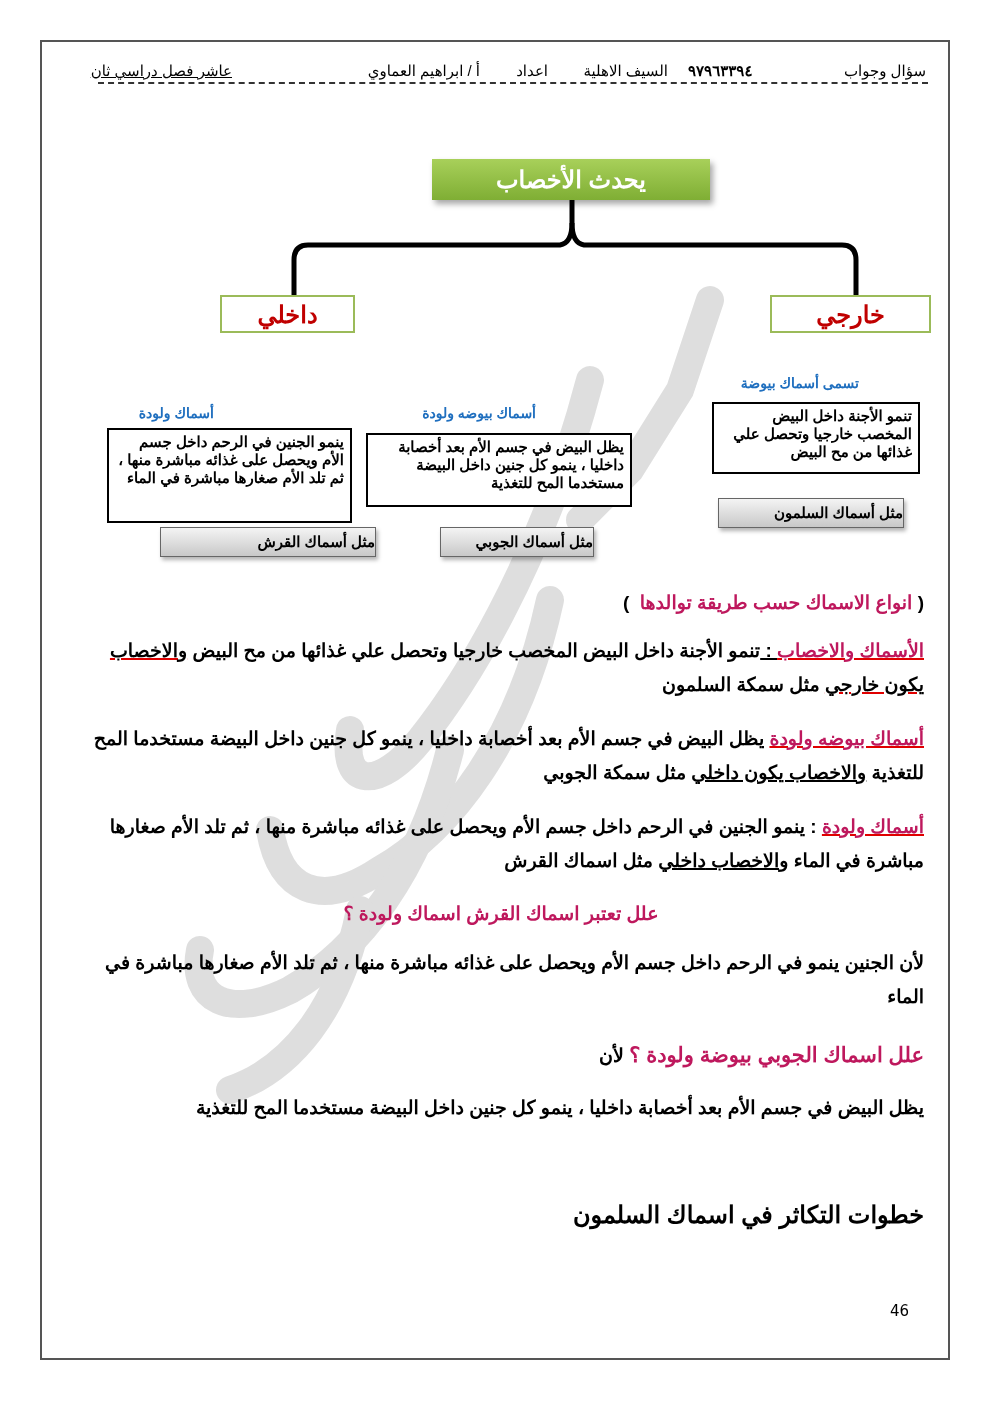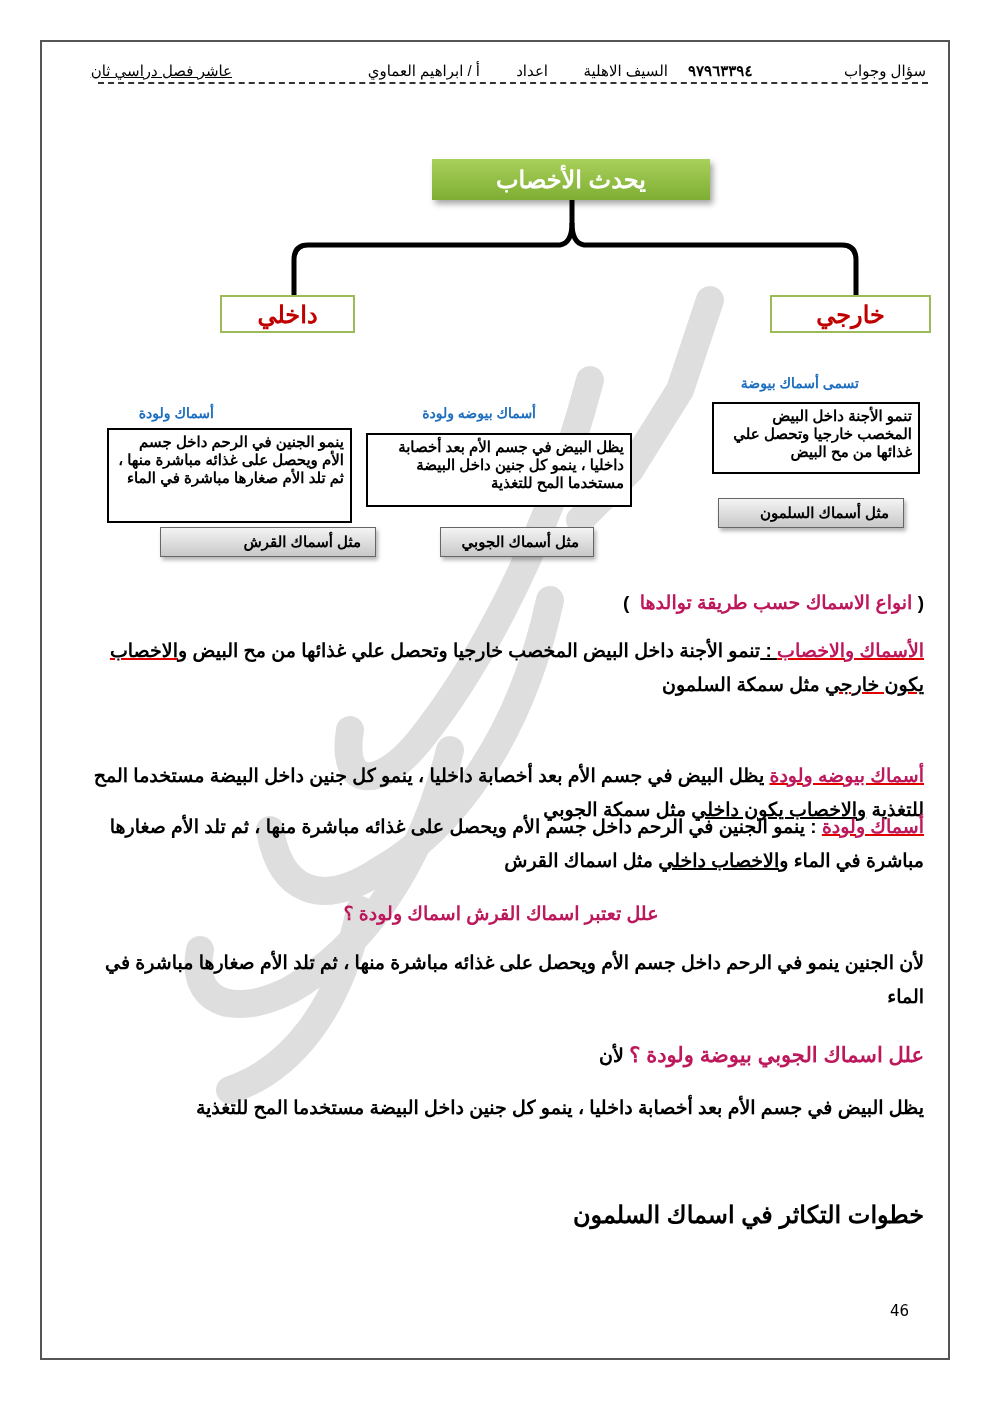--- a/index.html
+++ b/index.html
@@ -8,21 +8,21 @@
     .abs { position: absolute; }
     .rtl { direction: rtl; }
     .hdr { top: 62px; font-size: 15px; white-space: nowrap; }
     .dashes { left: 98px; top: 82px; width: 830px; border-top: 2px dashed #333; height: 0; }
     .watermark { left: 120px; top: 270px; width: 680px; height: 880px; pointer-events: none; }
     .green-box { left: 432px; top: 159px; width: 278px; height: 41px; background: linear-gradient(#a8d05a, #7fae34); box-shadow: 3px 4px 6px rgba(0,0,0,0.35); color: #fff; font-weight: bold; font-size: 24px; text-align: center; line-height: 41px; }
     .tree { left: 280px; top: 195px; width: 600px; height: 110px; }
     .branch-box { height: 38px; border: 2px solid #9bbb59; background: #fff; color: #c00000; font-weight: bold; font-size: 24px; text-align: center; line-height: 36px; box-sizing: border-box; }
     .blue { color: #1f6fbf; font-weight: bold; font-size: 14px; white-space: nowrap; }
     .desc-box { border: 2px solid #000; background: #fff; font-weight: bold; font-size: 15px; line-height: 18px; text-align: right; box-sizing: border-box; padding: 3px 6px; }
-    .gray-btn { height: 30px; border: 1px solid #666; background: linear-gradient(#f4f4f4, #c8c8c8); box-shadow: 2px 3px 4px rgba(0,0,0,0.3); font-weight: bold; font-size: 15px; line-height: 28px; text-align: right; padding-right: 14px; box-sizing: border-box; }
+    .gray-btn { height: 30px; border: 1px solid #666; background: linear-gradient(#f4f4f4, #c8c8c8); box-shadow: 2px 3px 4px rgba(0,0,0,0.3); font-weight: bold; font-size: 15px; line-height: 28px; text-align: right; box-sizing: border-box; }
     .body-text { left: 78px; width: 846px; font-weight: bold; font-size: 19px; line-height: 34px; text-align: right; }
     .red { color: #be185d; }
     .ul-red { text-decoration: underline; text-decoration-color: #e00000; text-decoration-thickness: 2px; }
     .ul-black { text-decoration: underline; text-decoration-thickness: 2px; }
     .page-num { left: 890px; top: 1302px; font-size: 15px; font-family: "DejaVu Sans", sans-serif; }
   </style>
 </head>
 <body>
 
 <div class="page-border"></div>
@@ -70,21 +70,21 @@
 <div class="abs body-text rtl" style="top:586px;">
   <span>(</span>
   <span class="red">انواع الاسماك حسب طريقة توالدها</span>
   &nbsp;<span>)</span>
 </div>
 
 <div class="abs body-text rtl" style="top:634px;">
   <span class="red ul-red">الأسماك والاخصاب</span><span class="ul-black"> : </span><span>تنمو الأجنة داخل البيض المخصب خارجيا وتحصل علي غذائها من مح البيض </span><span class="ul-red">والاخصاب يكون خارجي</span><span>  مثل سمكة السلمون</span>
 </div>
 
-<div class="abs body-text rtl" style="top:722px;margin-top:37px;">
+<div class="abs body-text rtl" style="top:722px;">
   <span class="red ul-red">أسماك بيوضه ولودة</span><span> يظل البيض في جسم الأم بعد أخصابة داخليا ، ينمو كل جنين داخل البيضة مستخدما المح للتغذية    </span><span class="ul-black">والاخصاب يكون </span><span class="ul-black">داخلي</span><span> مثل سمكة الجوبي</span>
 </div>
 
 <div class="abs body-text rtl" style="top:810px;">
   <span class="red ul-red">أسماك ولودة</span><span> : ينمو الجنين في الرحم داخل جسم الأم ويحصل على غذائه مباشرة منها ، ثم تلد الأم صغارها مباشرة في الماء </span><span class="ul-black">والاخصاب </span><span class="ul-black">داخلي</span><span>  مثل اسماك القرش</span>
 </div>
 
 <div class="abs body-text rtl red" style="top:897px;text-align:center;">علل تعتبر اسماك القرش اسماك ولودة ؟</div>
 <div class="abs body-text rtl" style="top:946px;">لأن الجنين ينمو في الرحم داخل جسم الأم ويحصل على غذائه مباشرة منها ، ثم تلد الأم صغارها مباشرة في الماء</div>
 

